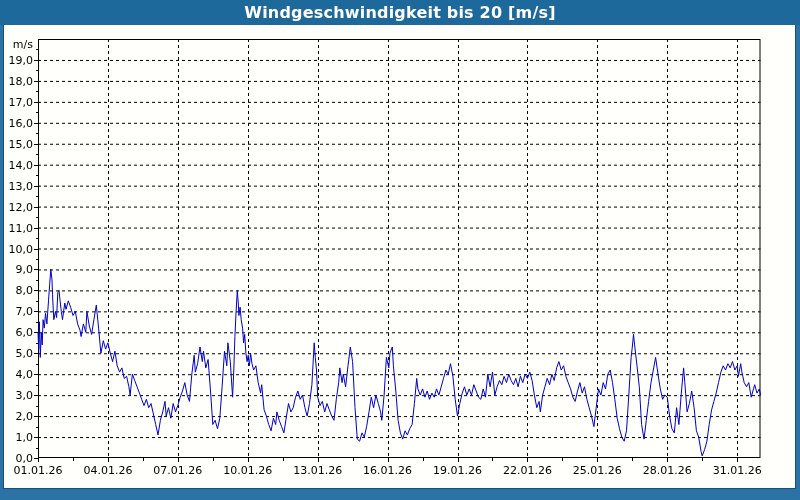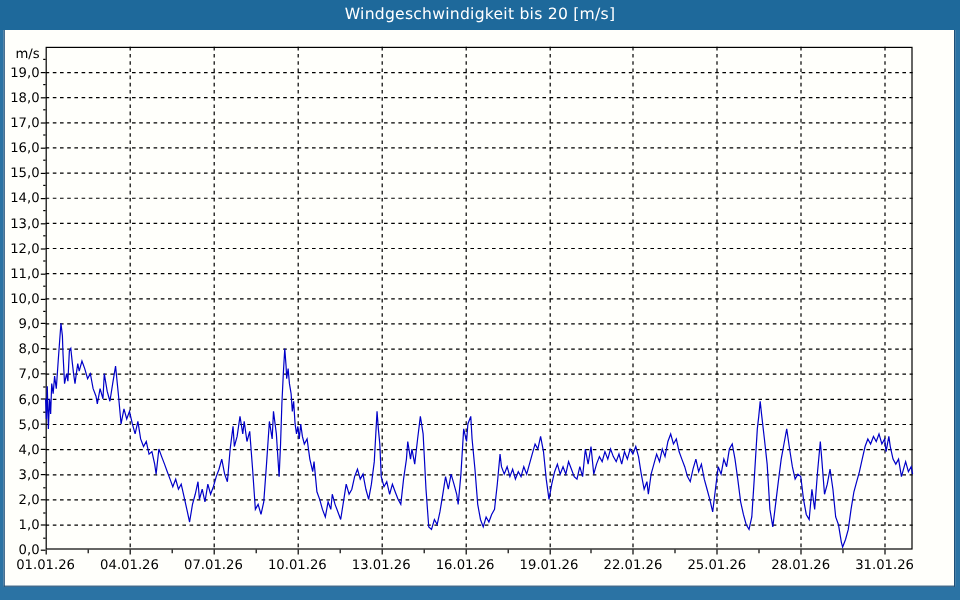--- a/index.html
+++ b/index.html
@@ -7,21 +7,21 @@
     width:800px;height:500px;position:relative;overflow:hidden;
     background:#2b73a4;
     font-family:"DejaVu Sans","Liberation Sans",sans-serif;
   }
   .title-bar{
     position:absolute;left:0;top:0;width:800px;height:25px;
     background:#1e699b;
     display:flex;align-items:center;justify-content:center;
   }
   .title-bar span{
-    color:#ffffff;font-size:13px;font-weight:normal;letter-spacing:0.2px;text-align:right;
+    color:#ffffff;font-size:16px;font-weight:bold;letter-spacing:0.2px;text-align:right;
   }
   .chart-panel{
     position:absolute;left:3px;top:25px;width:791px;height:463px;
     background:#fffffb;
     border:1px solid #1c4e78;border-top:none;
   }
   svg{position:absolute;left:0;top:0;}
   text{font-family:"DejaVu Sans","Liberation Sans",sans-serif;}
 </style>
 </head>

